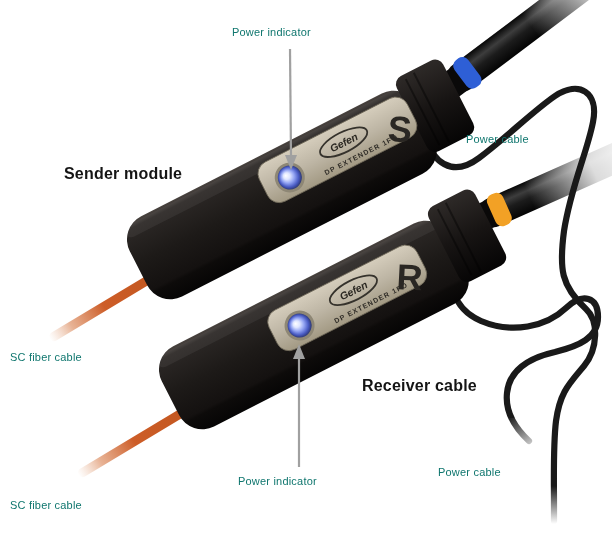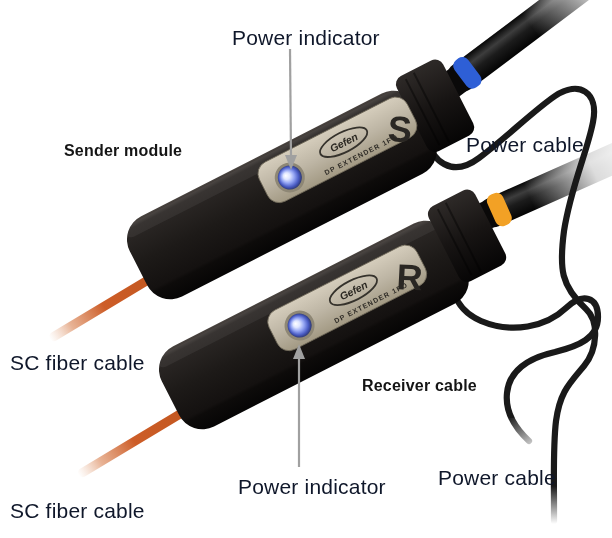--- a/index.html
+++ b/index.html
@@ -2,21 +2,21 @@
 <html><head>
 <meta charset="utf-8">
 <style>
   html,body{margin:0;padding:0;background:#fff;}
   .stage{
     position:relative;width:612px;height:538px;background:#ffffff;overflow:hidden;
     font-family:"Liberation Sans",sans-serif;
   }
   .stage svg{position:absolute;left:0;top:0;}
   .label{
-    position:absolute;font-size:21px;color:#0f172a;white-space:nowrap;
+    position:absolute;font-size:11px;color:#0f766e;white-space:nowrap;
     letter-spacing:.2px;
   }
   .label.bold{font-weight:bold;color:#151515;font-size:16px;}
   .brand{font-family:"Liberation Sans",sans-serif;font-size:10.5px;font-weight:bold;font-style:italic;fill:#2b2822;}
   .model{font-family:"Liberation Sans",sans-serif;font-size:7px;font-weight:bold;letter-spacing:1.1px;fill:#2e2b26;}
   .bigletter{font-family:"Liberation Sans",sans-serif;font-size:36px;font-weight:bold;fill:#2a2723;}
 </style>
 </head>
 <body>
 
@@ -152,21 +152,21 @@
     <line x1="290" y1="49" x2="291" y2="157" stroke="#a0a0a0" stroke-width="2.2"></line>
     <polygon points="285,155 297,155 291,170" fill="#a0a0a0"></polygon>
   </g>
   <g>
     <line x1="299" y1="467" x2="299" y2="357" stroke="#a0a0a0" stroke-width="2.2"></line>
     <polygon points="293,359 305,359 299,344" fill="#a0a0a0"></polygon>
   </g>
 </svg>
 
 <div class="label" style="left:232px;top:26px;">Power indicator</div>
-<div class="label bold" style="left:64px;top:142px;text-align:center;">Sender module</div>
+<div class="label bold" style="left:64px;top:165px;text-align:center;">Sender module</div>
 <div class="label" style="left:466px;top:133px;">Power cable</div>
 <div class="label" style="left:10px;top:351px;">SC fiber cable</div>
 <div class="label bold" style="left:362px;top:377px;">Receiver cable</div>
 <div class="label" style="left:238px;top:475px;">Power indicator</div>
 <div class="label" style="left:438px;top:466px;">Power cable</div>
 <div class="label" style="left:10px;top:499px;">SC fiber cable</div>
 
 </div>
 
 </body></html>

